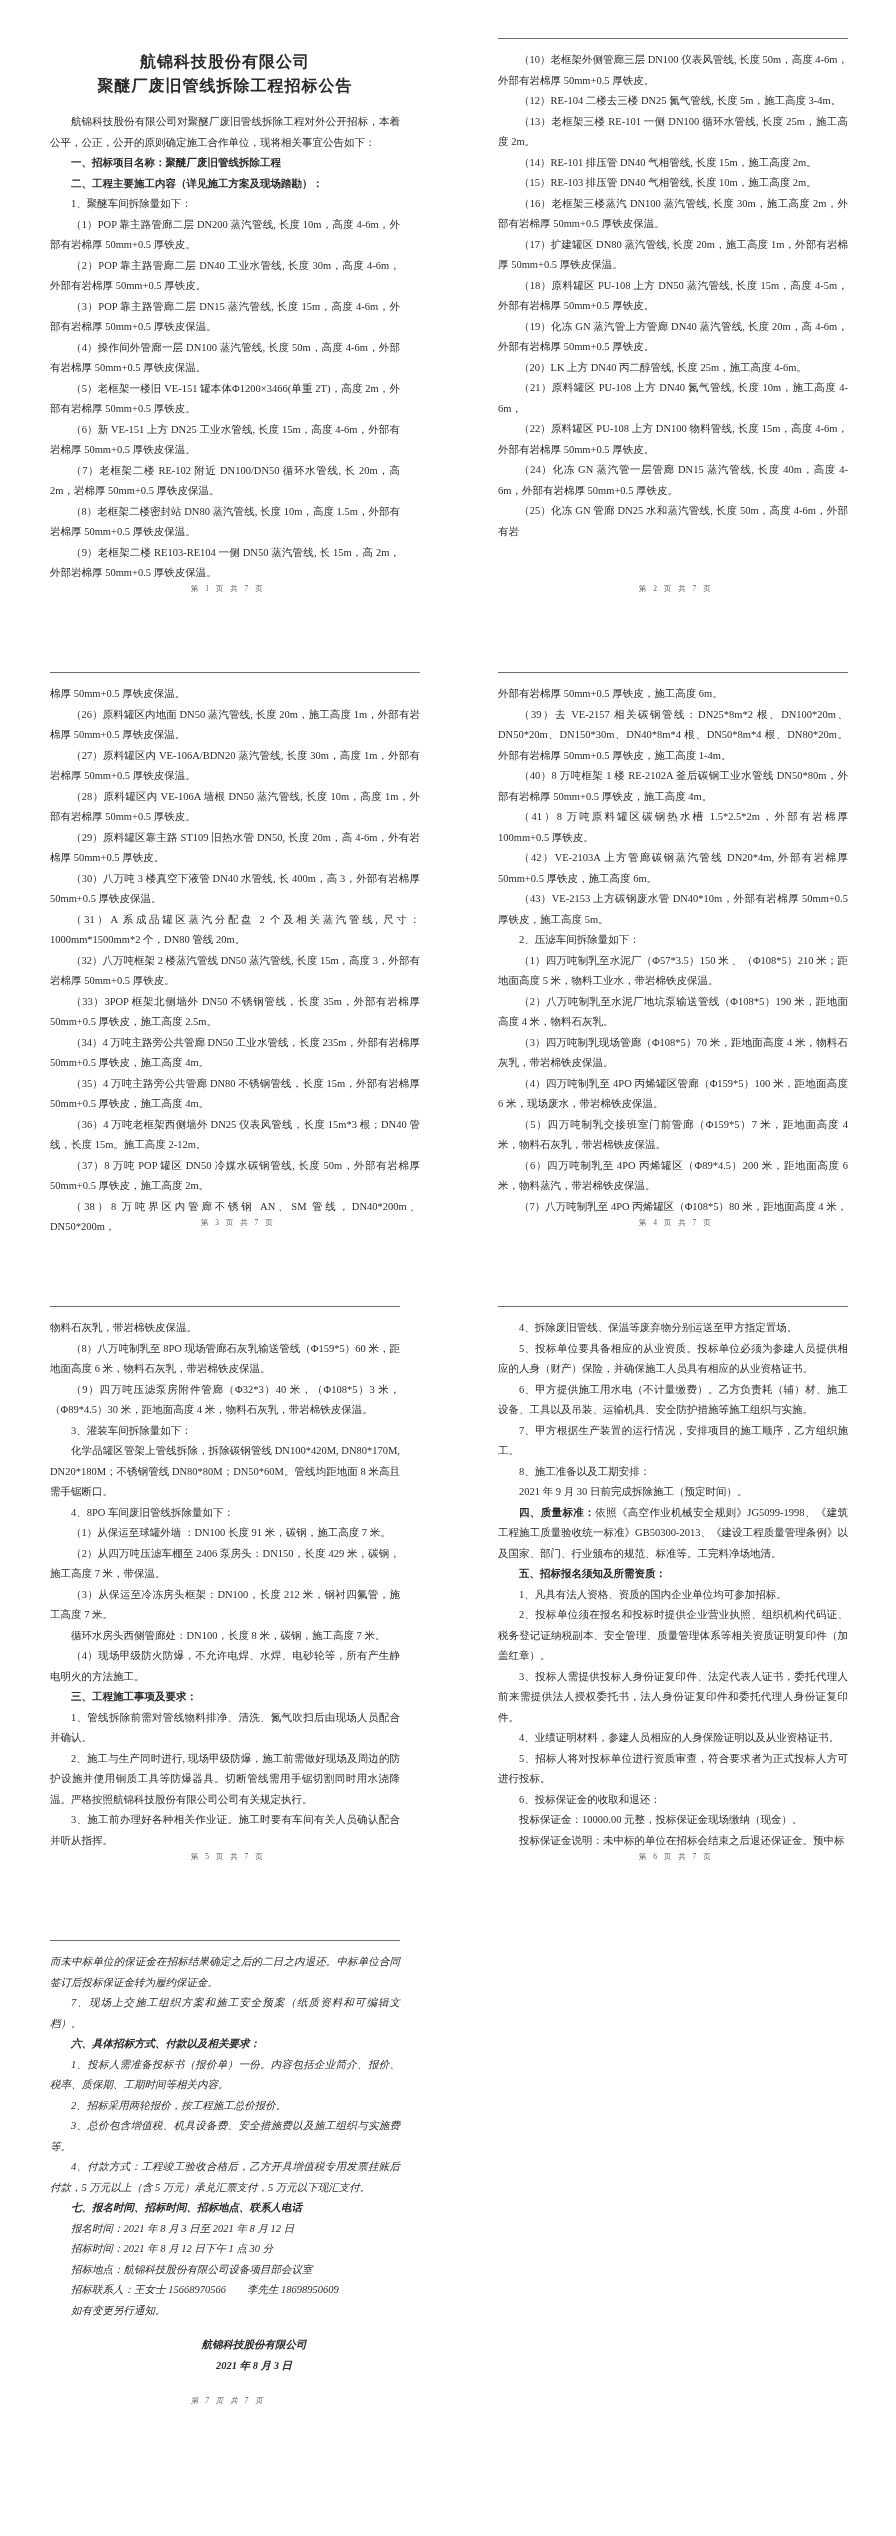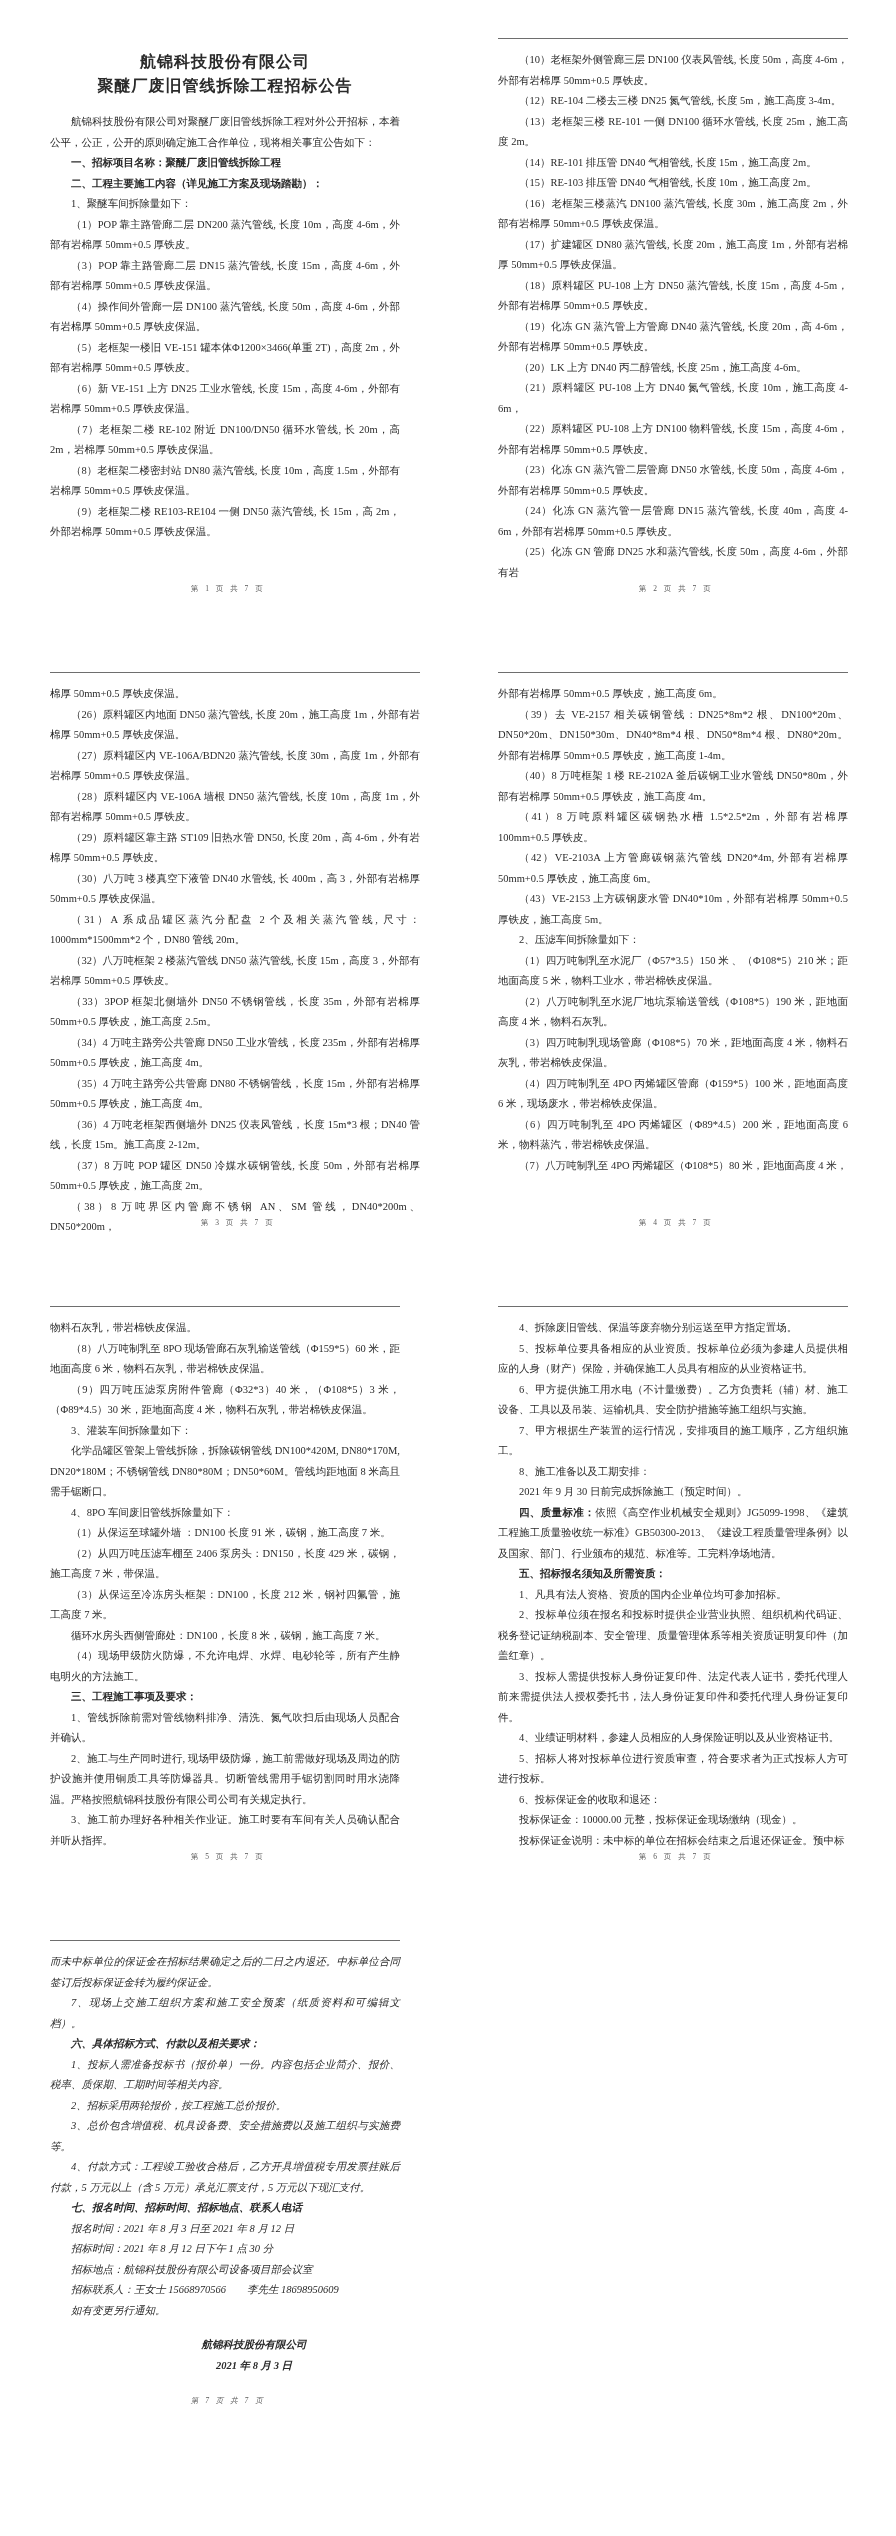--- a/index.html
+++ b/index.html
@@ -39,20 +39,21 @@
     <div class="content">
       <div class="doc-title">
           <div>航锦科技股份有限公司</div>
           <div>聚醚厂废旧管线拆除工程招标公告</div>
         </div>
     <p class="">航锦科技股份有限公司对聚醚厂废旧管线拆除工程对外公开招标，本着公平，公正，公开的原则确定施工合作单位，现将相关事宜公告如下：</p>
         <p class="bold ">一、招标项目名称：聚醚厂废旧管线拆除工程</p>
         <p class="bold ">二、工程主要施工内容（详见施工方案及现场踏勘）：</p>
         <p class="">1、聚醚车间拆除量如下：</p>
         <p class="">（1）POP 靠主路管廊二层 DN200 蒸汽管线, 长度 10m，高度 4-6m，外部有岩棉厚 50mm+0.5 厚铁皮。</p>
+        <p class="">（2）POP 靠主路管廊二层 DN40 工业水管线, 长度 30m，高度 4-6m，外部有岩棉厚 50mm+0.5 厚铁皮。</p>
         <p class="">（3）POP 靠主路管廊二层 DN15 蒸汽管线, 长度 15m，高度 4-6m，外部有岩棉厚 50mm+0.5 厚铁皮保温。</p>
         <p class="">（4）操作间外管廊一层 DN100 蒸汽管线, 长度 50m，高度 4-6m，外部有岩棉厚 50mm+0.5 厚铁皮保温。</p>
         <p class="">（5）老框架一楼旧 VE-151 罐本体Φ1200×3466(单重 2T)，高度 2m，外部有岩棉厚 50mm+0.5 厚铁皮。</p>
         <p class="">（6）新 VE-151 上方 DN25 工业水管线, 长度 15m，高度 4-6m，外部有岩棉厚 50mm+0.5 厚铁皮保温。</p>
         <p class="">（7）老框架二楼 RE-102 附近 DN100/DN50 循环水管线, 长 20m，高 2m，岩棉厚 50mm+0.5 厚铁皮保温。</p>
         <p class="">（8）老框架二楼密封站 DN80 蒸汽管线, 长度 10m，高度 1.5m，外部有岩棉厚 50mm+0.5 厚铁皮保温。</p>
         <p class="">（9）老框架二楼 RE103-RE104 一侧 DN50 蒸汽管线, 长 15m，高 2m，外部岩棉厚 50mm+0.5 厚铁皮保温。</p>
       </div>
     <div class="page-footer">第 1 页 共 7 页</div>
   </div>
@@ -65,21 +66,20 @@
         <p class="">（13）老框架三楼 RE-101 一侧 DN100 循环水管线, 长度 25m，施工高度 2m。</p>
         <p class="">（14）RE-101 排压管 DN40 气相管线, 长度 15m，施工高度 2m。</p>
         <p class="">（15）RE-103 排压管 DN40 气相管线, 长度 10m，施工高度 2m。</p>
         <p class="">（16）老框架三楼蒸汽 DN100 蒸汽管线, 长度 30m，施工高度 2m，外部有岩棉厚 50mm+0.5 厚铁皮保温。</p>
         <p class="">（17）扩建罐区 DN80 蒸汽管线, 长度 20m，施工高度 1m，外部有岩棉厚 50mm+0.5 厚铁皮保温。</p>
         <p class="">（18）原料罐区 PU-108 上方 DN50 蒸汽管线, 长度 15m，高度 4-5m，外部有岩棉厚 50mm+0.5 厚铁皮。</p>
         <p class="">（19）化冻 GN 蒸汽管上方管廊 DN40 蒸汽管线, 长度 20m，高 4-6m，外部有岩棉厚 50mm+0.5 厚铁皮。</p>
         <p class="">（20）LK 上方 DN40 丙二醇管线, 长度 25m，施工高度 4-6m。</p>
         <p class="">（21）原料罐区 PU-108 上方 DN40 氮气管线, 长度 10m，施工高度 4-6m，</p>
         <p class="">（22）原料罐区 PU-108 上方 DN100 物料管线, 长度 15m，高度 4-6m，外部有岩棉厚 50mm+0.5 厚铁皮。</p>
-        <p class="">（23）化冻 GN 蒸汽管二层管廊 DN50 水管线, 长度 50m，高度 4-6m，外部有岩棉厚 50mm+0.5 厚铁皮。</p>
         <p class="">（24）化冻 GN 蒸汽管一层管廊 DN15 蒸汽管线, 长度 40m，高度 4-6m，外部有岩棉厚 50mm+0.5 厚铁皮。</p>
         <p class="">（25）化冻 GN 管廊 DN25 水和蒸汽管线, 长度 50m，高度 4-6m，外部有岩</p>
       </div>
     <div class="page-footer">第 2 页 共 7 页</div>
   </div>
     <div class="page" style="left: 0px; top: 634px; padding-left: 20px;">
     <div class="header-rule"></div>
     <div class="content">
 
     <p class="noindent ">棉厚 50mm+0.5 厚铁皮保温。</p>
@@ -107,20 +107,21 @@
         <p class="">（39）去 VE-2157 相关碳钢管线：DN25*8m*2 根、DN100*20m、DN50*20m、DN150*30m、DN40*8m*4 根、DN50*8m*4 根、DN80*20m。外部有岩棉厚 50mm+0.5 厚铁皮，施工高度 1-4m。</p>
         <p class="">（40）8 万吨框架 1 楼 RE-2102A 釜后碳钢工业水管线 DN50*80m，外部有岩棉厚 50mm+0.5 厚铁皮，施工高度 4m。</p>
         <p class="">（41）8 万吨原料罐区碳钢热水槽 1.5*2.5*2m，外部有岩棉厚 100mm+0.5 厚铁皮。</p>
         <p class="">（42）VE-2103A 上方管廊碳钢蒸汽管线 DN20*4m, 外部有岩棉厚 50mm+0.5 厚铁皮，施工高度 6m。</p>
         <p class="">（43）VE-2153 上方碳钢废水管 DN40*10m，外部有岩棉厚 50mm+0.5 厚铁皮，施工高度 5m。</p>
         <p class="">2、压滤车间拆除量如下：</p>
         <p class="">（1）四万吨制乳至水泥厂（Φ57*3.5）150 米 、（Φ108*5）210 米；距地面高度 5 米，物料工业水，带岩棉铁皮保温。</p>
         <p class="">（2）八万吨制乳至水泥厂地坑泵输送管线（Φ108*5）190 米，距地面高度 4 米，物料石灰乳。</p>
         <p class="">（3）四万吨制乳现场管廊（Φ108*5）70 米，距地面高度 4 米，物料石灰乳，带岩棉铁皮保温。</p>
         <p class="">（4）四万吨制乳至 4PO 丙烯罐区管廊（Φ159*5）100 米，距地面高度 6 米，现场废水，带岩棉铁皮保温。</p>
+        <p class="">（5）四万吨制乳交接班室门前管廊（Φ159*5）7 米，距地面高度 4 米，物料石灰乳，带岩棉铁皮保温。</p>
         <p class="">（6）四万吨制乳至 4PO 丙烯罐区（Φ89*4.5）200 米，距地面高度 6 米，物料蒸汽，带岩棉铁皮保温。</p>
         <p class="">（7）八万吨制乳至 4PO 丙烯罐区（Φ108*5）80 米，距地面高度 4 米，</p>
       </div>
     <div class="page-footer">第 4 页 共 7 页</div>
   </div>
     <div class="page" style="left: 0px; top: 1268px;">
     <div class="header-rule"></div>
     <div class="content">
 
     <p class="noindent ">物料石灰乳，带岩棉铁皮保温。</p>

